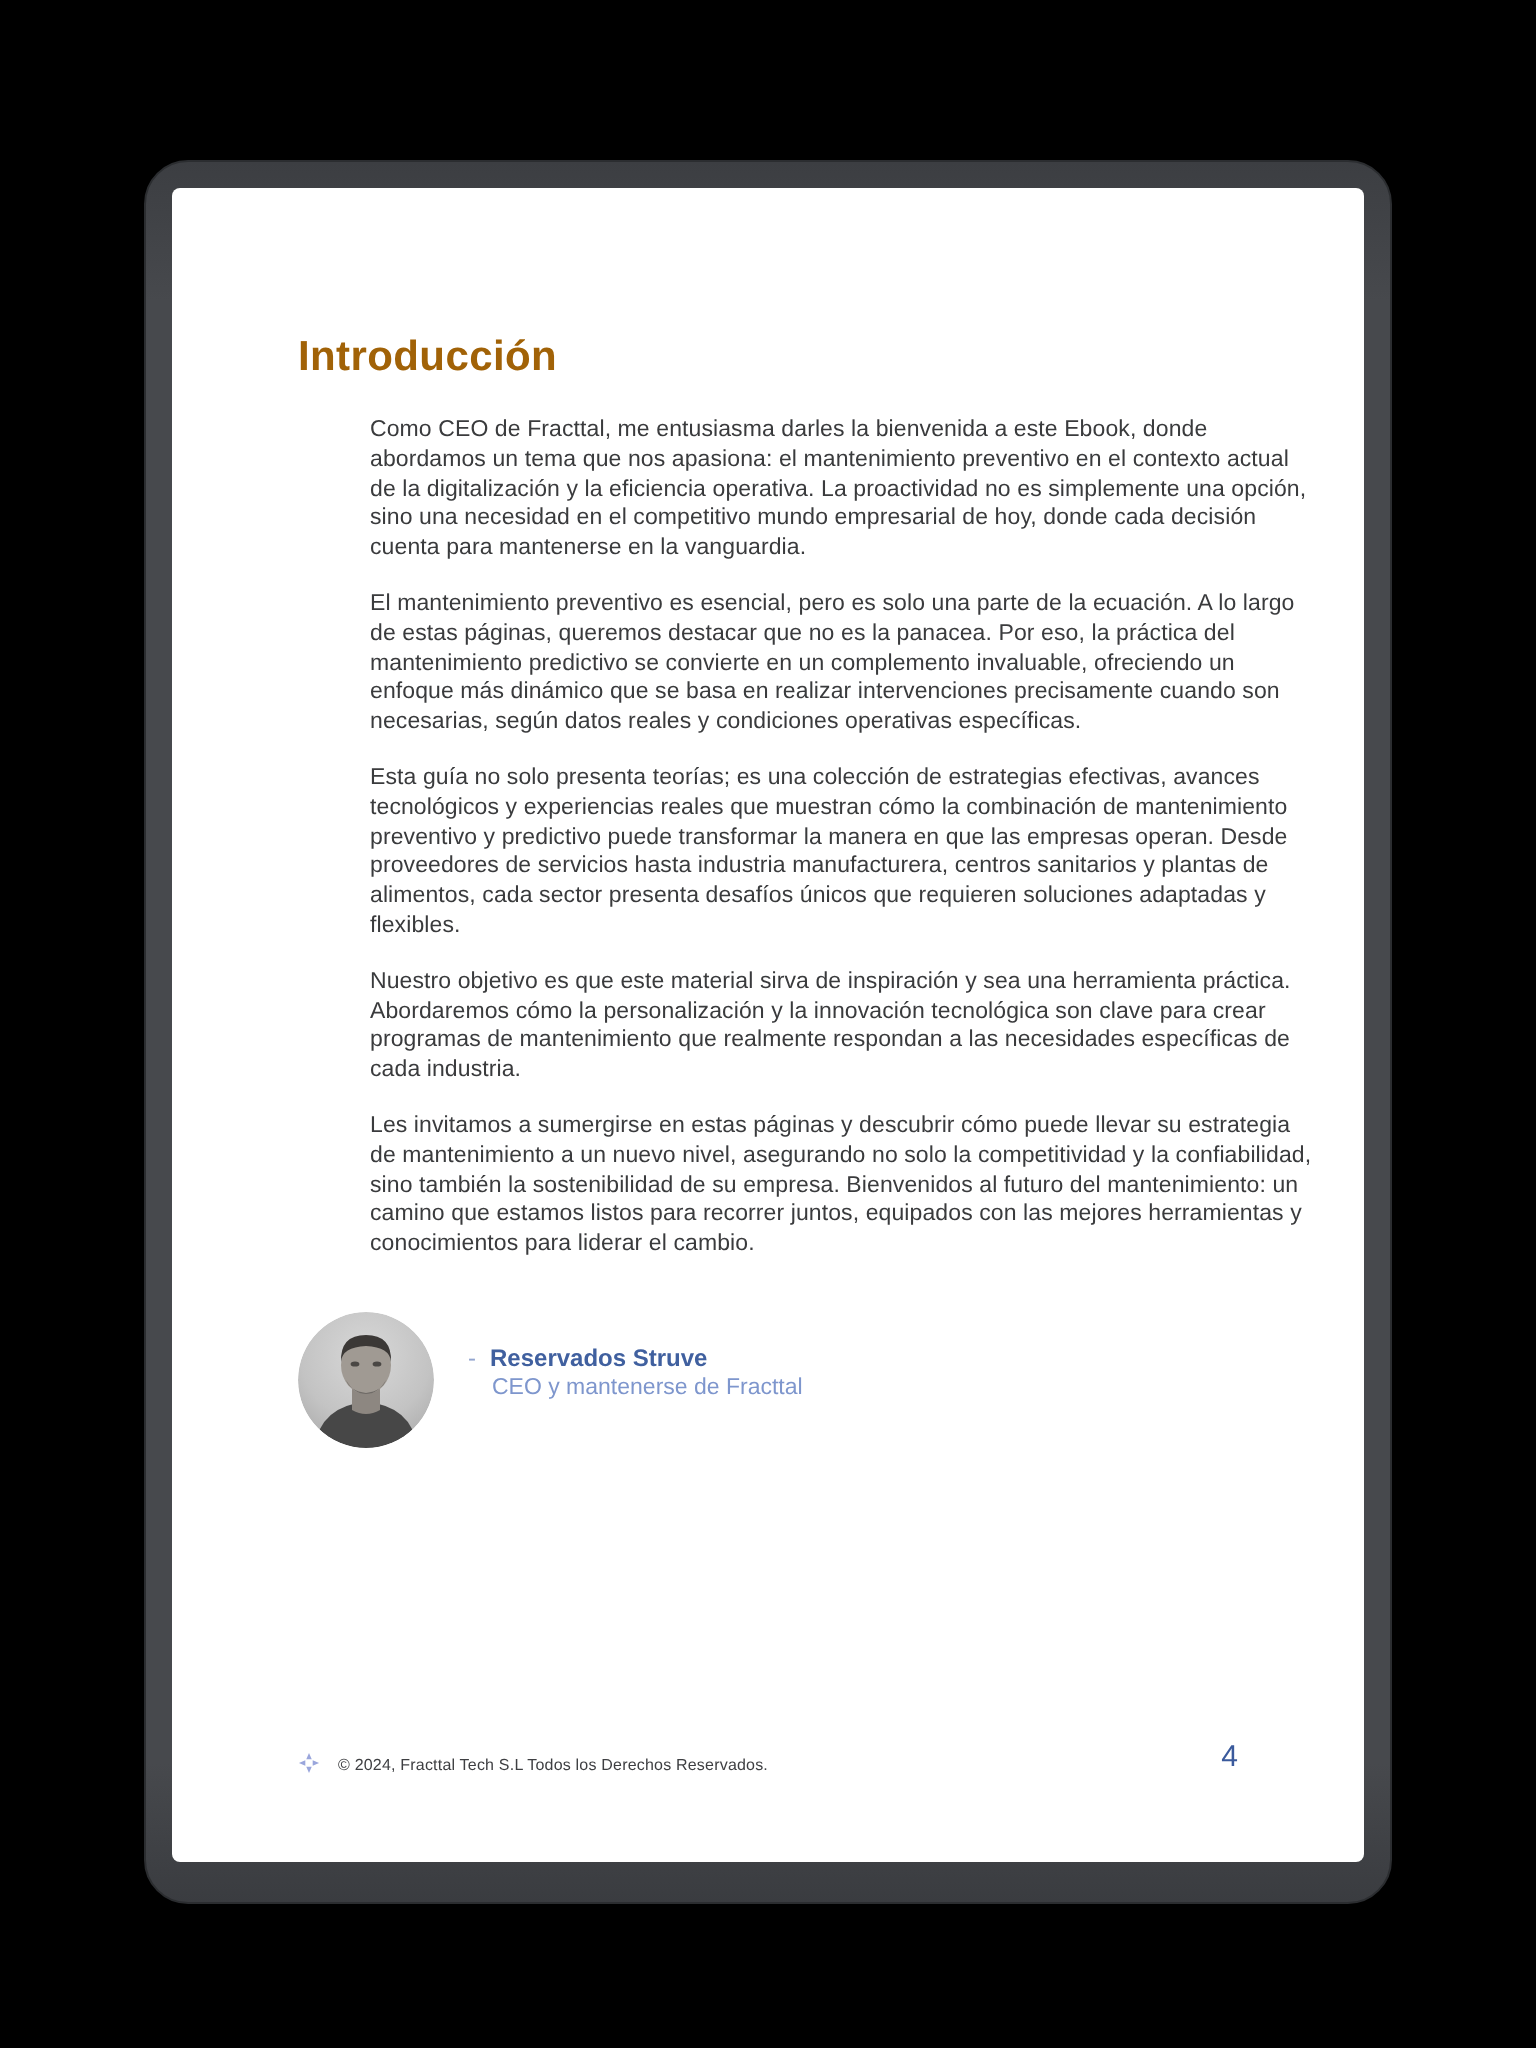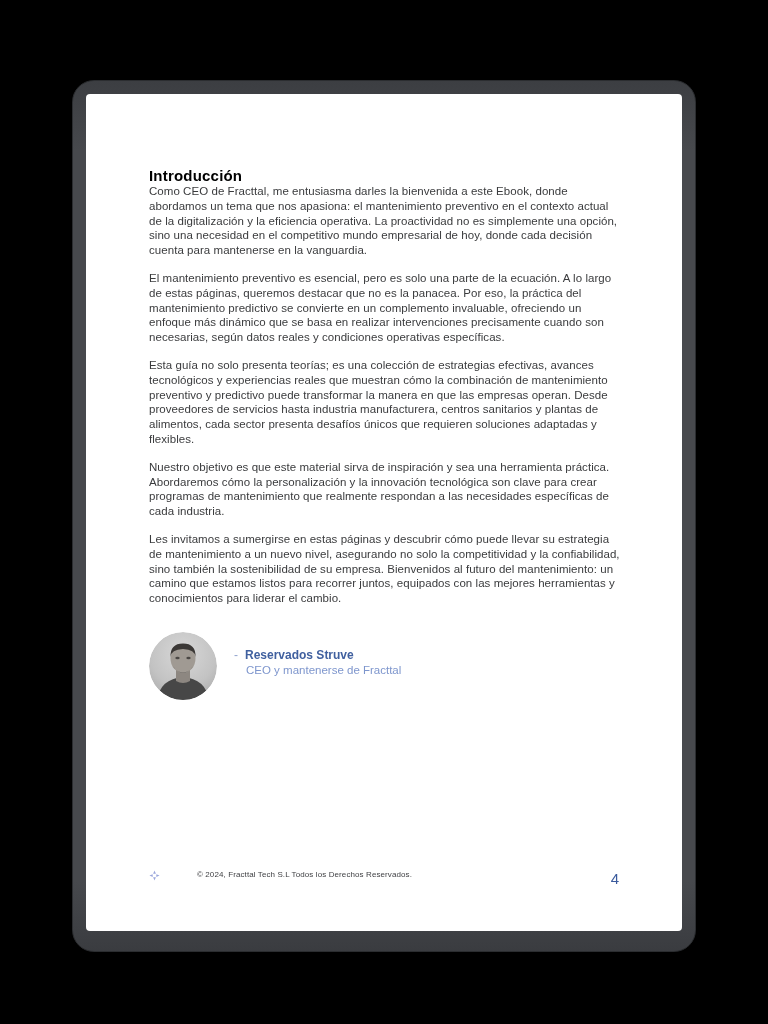--- a/index.html
+++ b/index.html
@@ -25,28 +25,29 @@
   .page {
     position: relative;
     width: 100%; height: 100%;
     background: #ffffff;
     border-radius: 4px;
     padding: 73px 63px 0 63px;
   }
 
   
   .doc-title {
-    font-size: 15px;
+    font-size: 21px;
     font-weight: 700;
     letter-spacing: 0.2px;
-    color: #000000;
+    color: #a16207;
+    margin-bottom: 17px;
   }
 
   
-  .paragraphs { width: 474px; }
+  .paragraphs { width: 474px; margin-left: 36px; }
   .body-paragraph {
     font-size: 11.5px;
     line-height: 14.8px;
     color: #3a3b3d;
     margin-bottom: 13px;
     letter-spacing: 0.05px;
   }
 
   
   .author-block {
@@ -84,22 +85,21 @@
     line-height: 15px;
     margin-left: 12px;
   }
 
   
   .page-footer {
     position: absolute;
     left: 63px; right: 63px;
     bottom: 44px;
     display: flex;
-    align-items: flex-start;
-    gap: 28px;
+    align-items: flex-end;
   }
   .footer-logo { flex: 0 0 auto; display: flex; align-items: center; }
   .footer-copy {
     font-size: 8px;
     letter-spacing: 0.1px;
     color: #3e3f42;
     margin-left: 9px;
   }
   .page-number {
     margin-left: auto;

